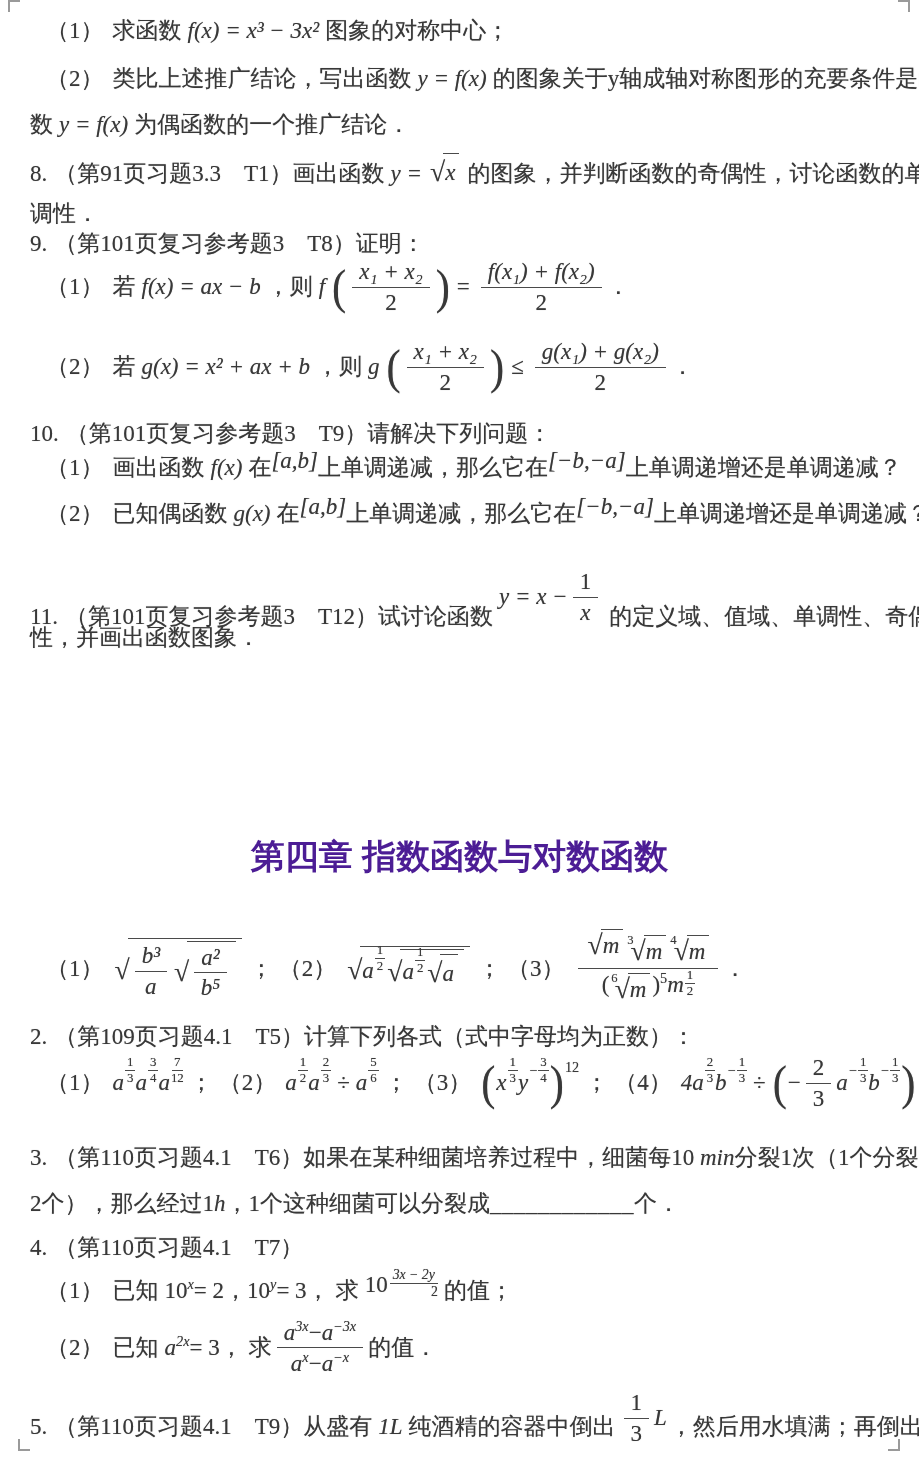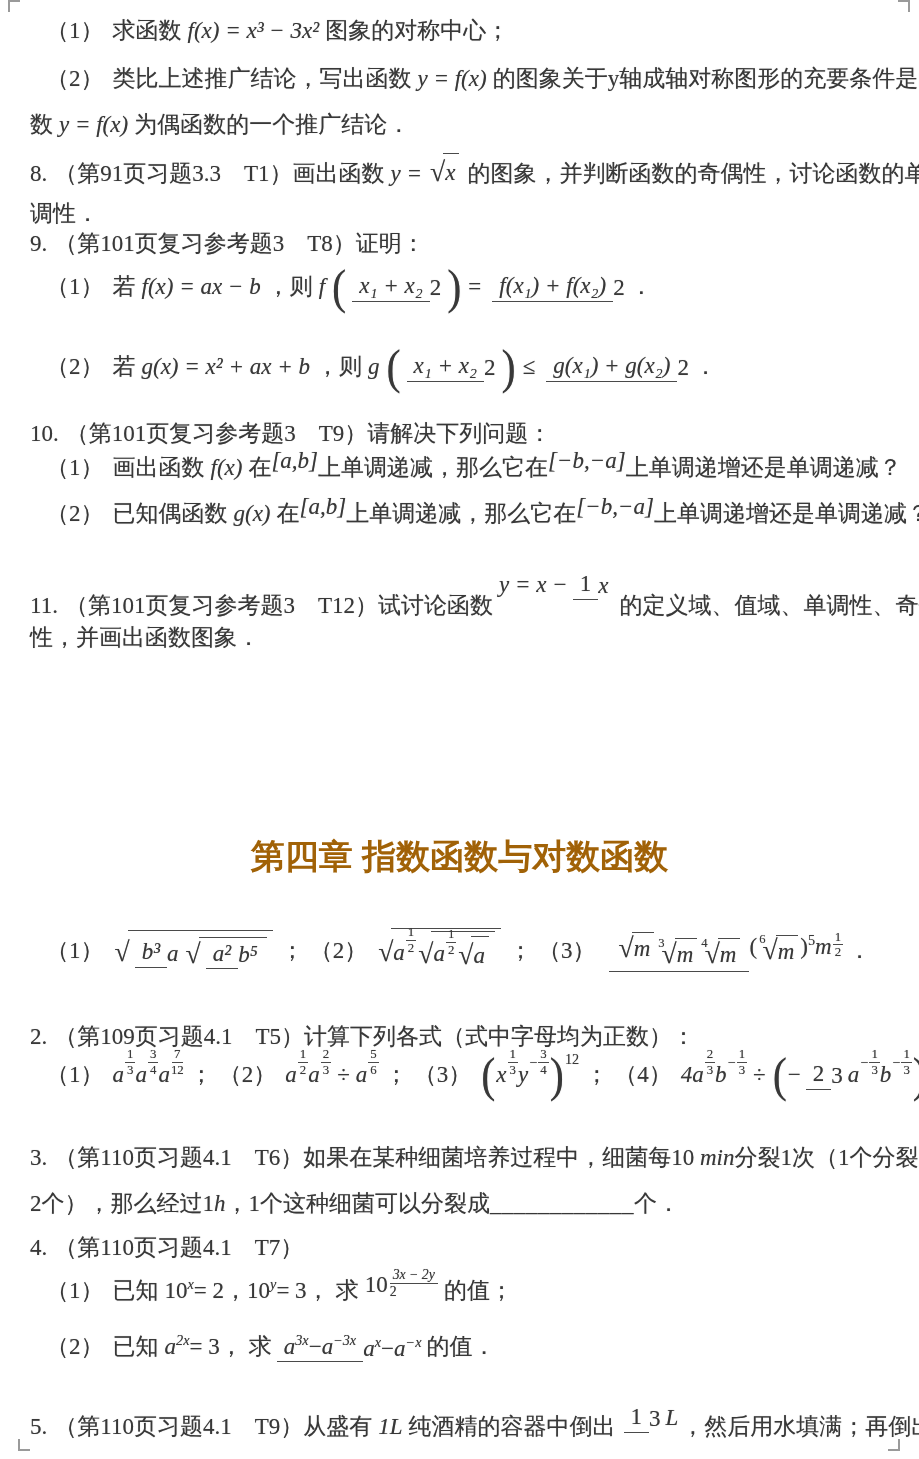--- a/index.html
+++ b/index.html
@@ -9,46 +9,46 @@
   .page{position:relative;width:919px;height:1459px;background:#ffffff;}
   .ln{position:absolute;margin:0;font-size:23px;line-height:1.5;white-space:nowrap;
       text-shadow:0 0 .7px rgba(56,56,56,.55);font-weight:normal;}
   .frow{display:flex;align-items:center;}
   .pn{margin-right:7px}
   .lbl{margin-right:9px}
   .m{font-style:italic}
   .pad{margin:12px 6px}
   .rel{margin:0 6px}
   
-  .frac{display:inline-flex;flex-direction:row;align-items:center;vertical-align:middle;
+  .frac{display:inline-flex;flex-direction:column;align-items:center;vertical-align:middle;
         margin:0 5px;line-height:1.2;text-align:right}
   .frac .num{display:block;border-bottom:1.6px solid #4a4a4a;padding:0 7px 1px}
   .frac .den{display:block;padding-top:1px}
   .nrow{display:inline-flex;align-items:center;gap:3px}
   
   .sq{display:inline-flex;align-items:center;white-space:nowrap;margin:0 2px}
   .rs{font-size:1.2em;margin-right:-2px}
   .rb{display:inline-flex;align-items:center;border-top:1.6px solid #4a4a4a;padding:2px 4px 0 2px}
   .ri{font-size:.55em;position:relative;top:-.8em;margin-right:-3px}
   sup{font-size:.62em}
   
   .fe{display:inline-flex;align-items:center;position:relative;top:-.55em;margin-left:1px}
   .fe .sgn{font-size:.62em;margin-right:1px}
   .sfrac{display:inline-flex;flex-direction:column;align-items:center;font-size:.56em;line-height:1.15}
   .sfrac .sn{border-bottom:1px solid #4a4a4a;padding:0 2px}
-  .expfrac{display:inline-flex;flex-direction:column;align-items:flex-start;font-size:.6em;
+  .expfrac{display:inline-flex;flex-direction:column;align-items:flex-end;font-size:.6em;
            line-height:1.2;position:relative;top:-.95em;margin-left:2px}
   .expfrac .sn{border-bottom:1px solid #4a4a4a;padding:0 3px}
   .bp{display:inline-block;font-size:1.85em;font-weight:300;transform:scaleY(1.12);
       line-height:1;margin:0 1px}
   .raise{position:relative;top:-7px}
   .lift{display:inline-flex;align-items:center;position:relative;top:-22px;margin:16px 6px;vertical-align:middle}
   .fg{display:inline-flex;align-items:center;position:relative;top:-9px;margin:0 3px}
   .title{font-family:"Liberation Sans","DejaVu Sans",sans-serif;font-weight:700;font-size:34px;
-         color:#a16207;text-align:center;text-shadow:none}
+         color:#4c1d95;text-align:center;text-shadow:none}
   .blank{letter-spacing:.5px}
   
   .corner{position:absolute;width:12px;height:12px}
   .c-tl{top:0;left:8px;border-left:2px solid #9a9a9a;border-top:2px solid #9a9a9a}
   .c-tr{top:0;left:898px;border-right:2px solid #9a9a9a;border-top:2px solid #9a9a9a}
   .c-bl{top:1439px;left:18px;border-left:2px solid #9a9a9a;border-bottom:2px solid #9a9a9a}
   .c-br{top:1439px;left:888px;border-right:2px solid #9a9a9a;border-bottom:2px solid #9a9a9a}
   
   #p-i1{top:14px;left:46px}
   #p-i2a{top:62px;left:46px}

